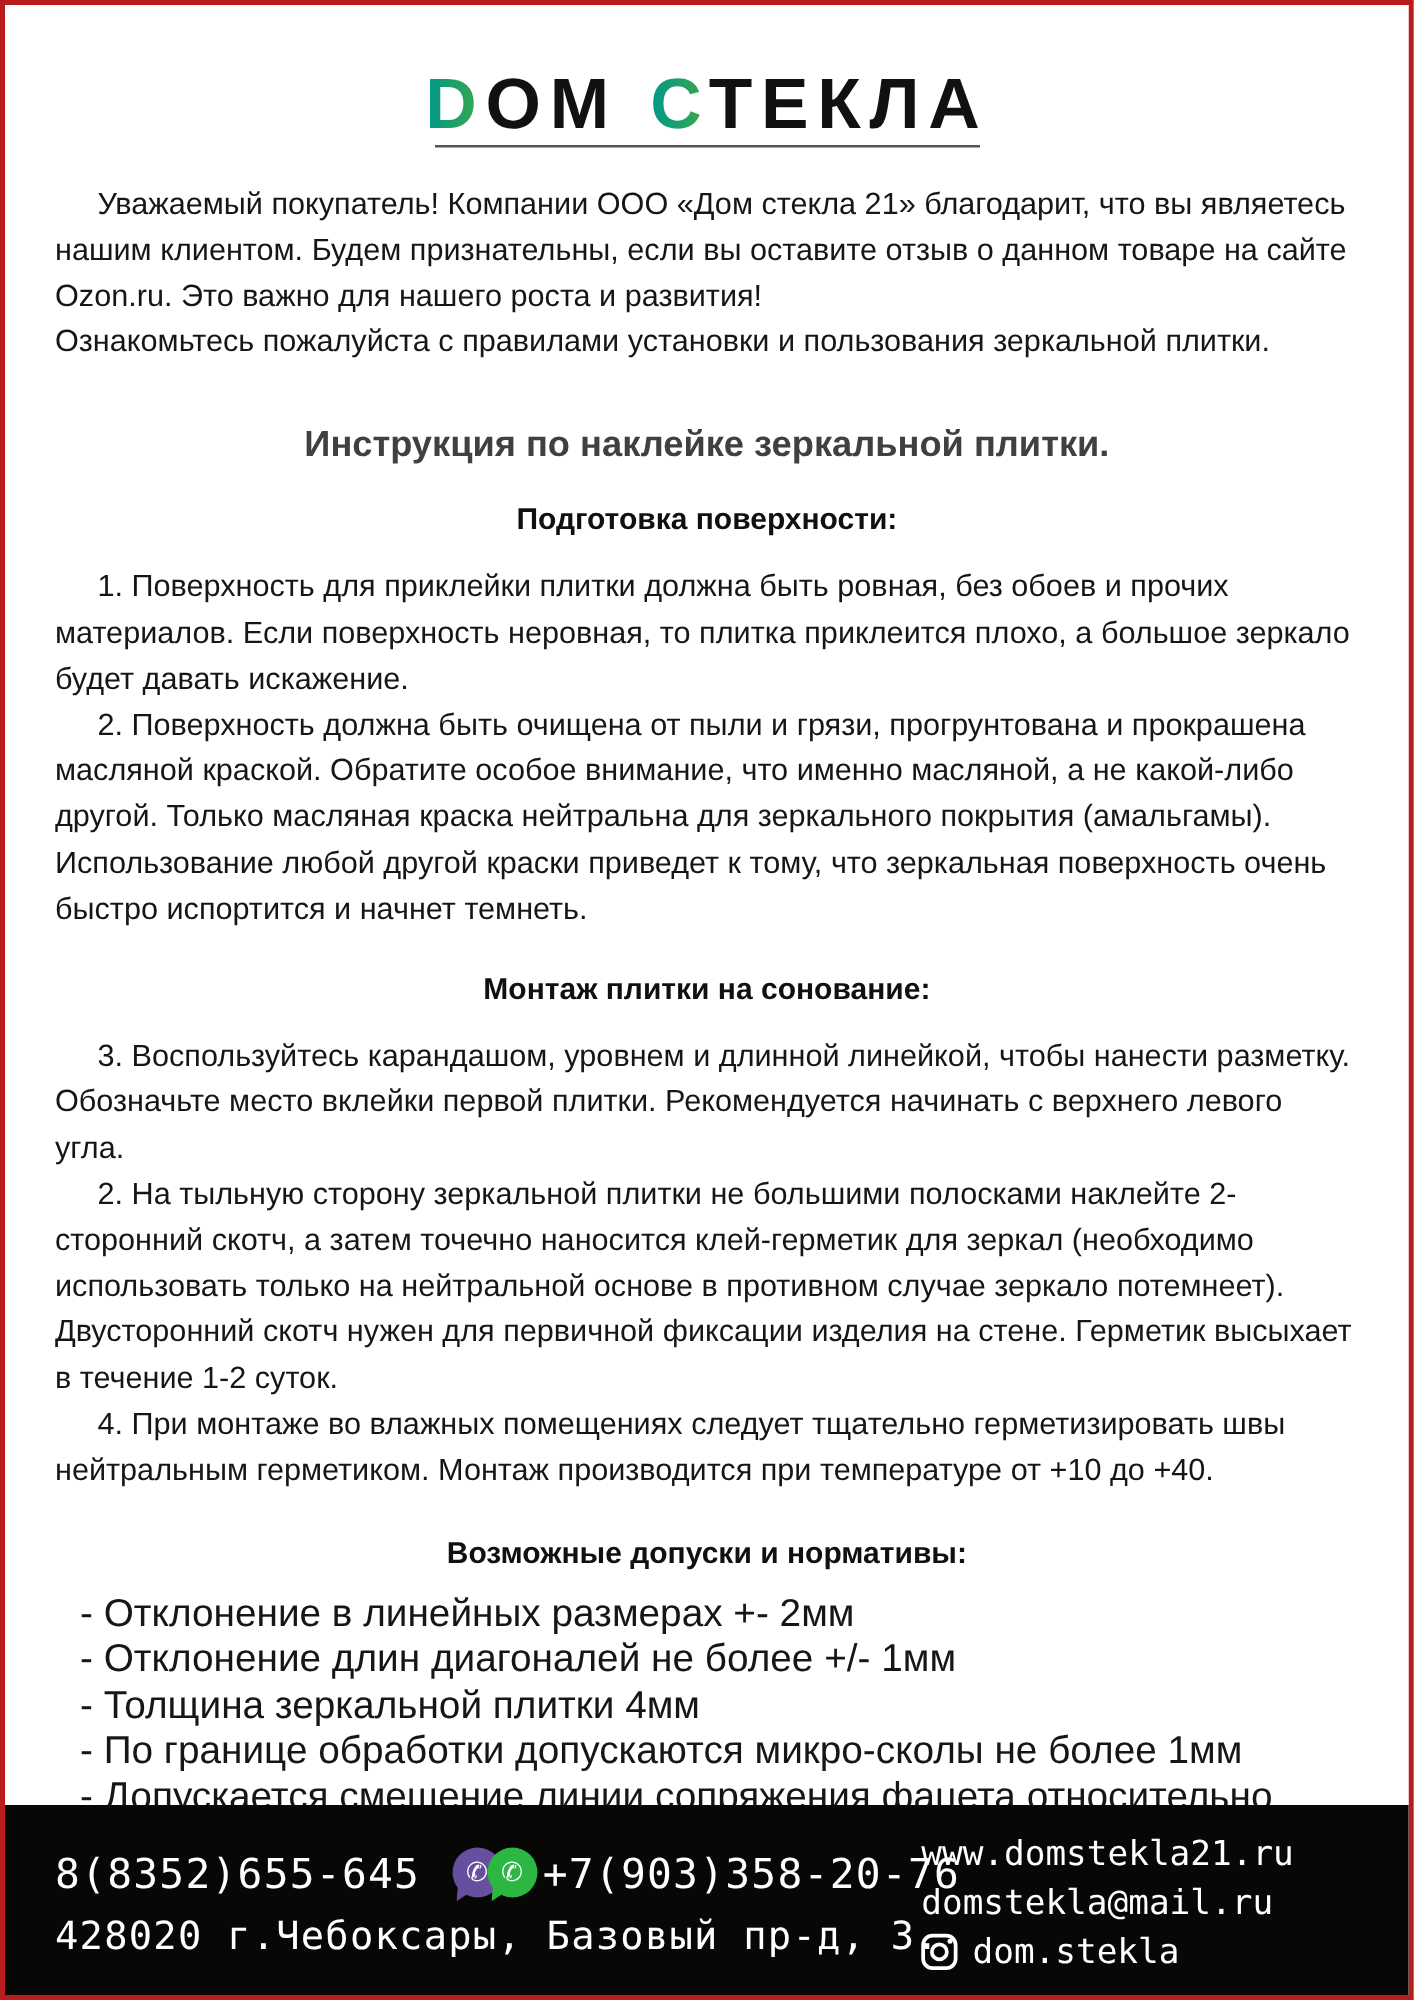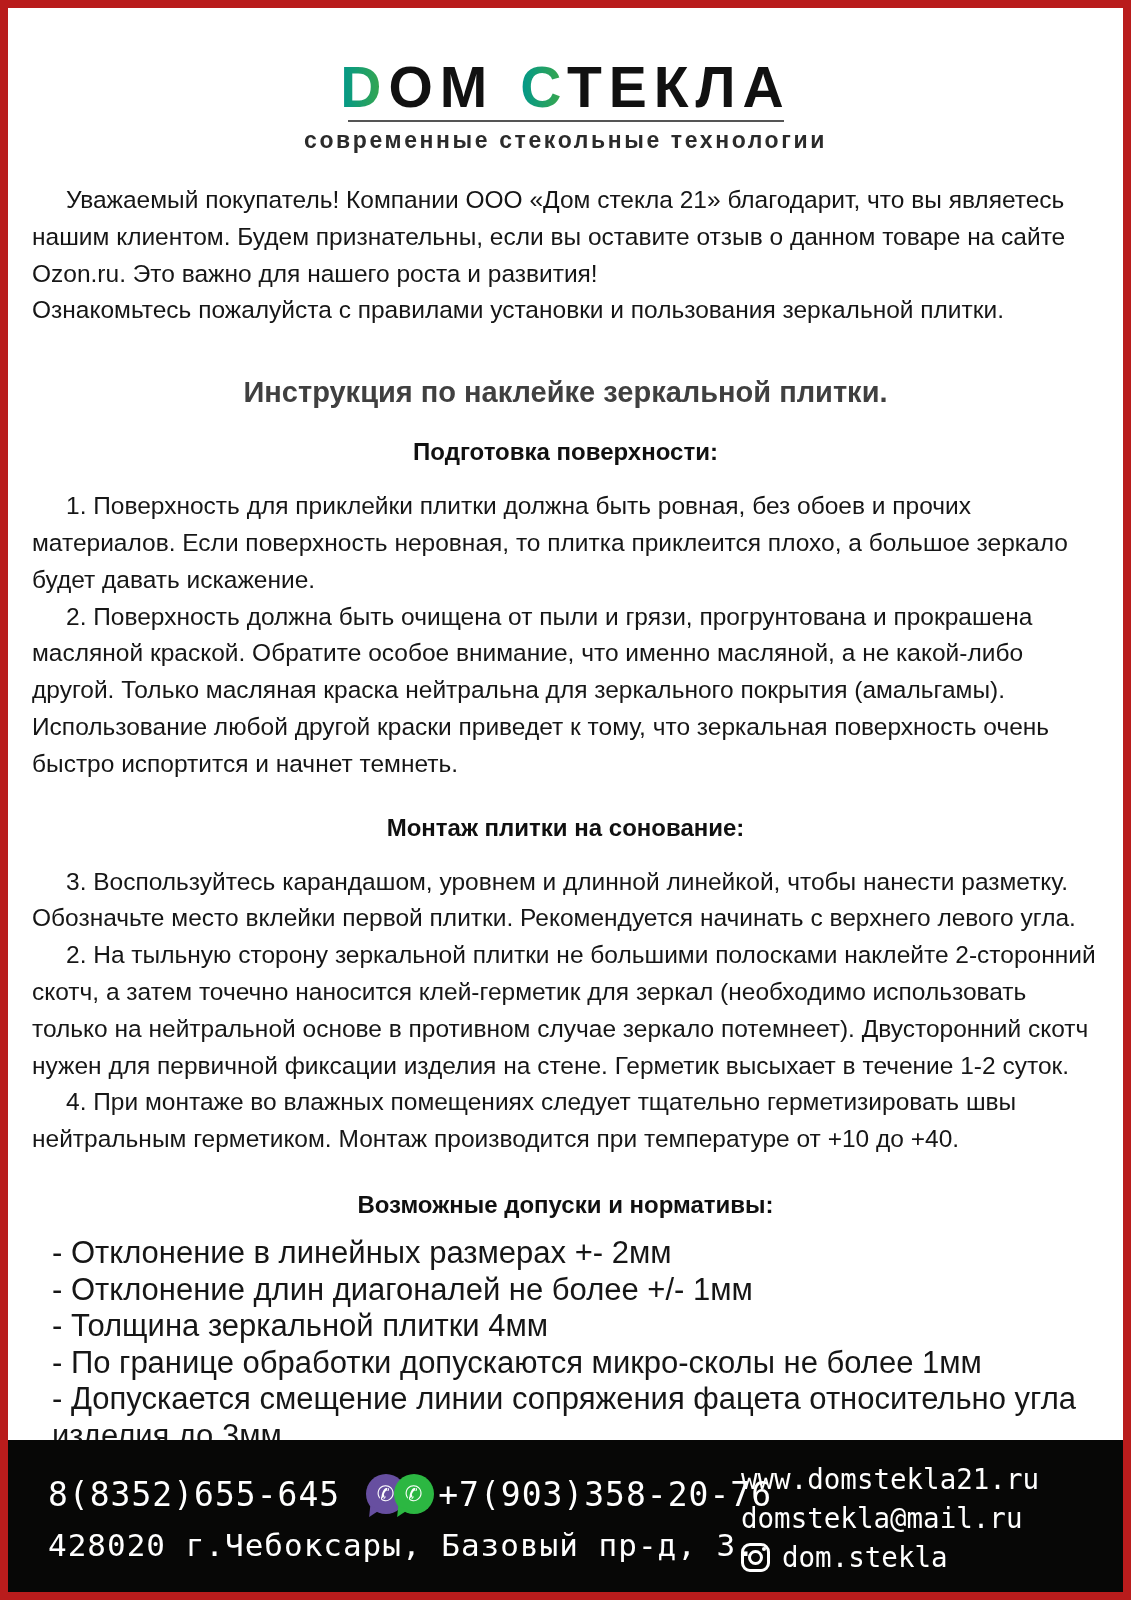--- a/index.html
+++ b/index.html
@@ -2,21 +2,21 @@
 <html><head>
 <meta charset="utf-8">
 <style>
   * { margin:0; padding:0; box-sizing:border-box; }
   html,body { background:#888; }
   .page {
     position:relative;
     width:1131px; height:1600px;
     margin:0 auto;
     background:#ffffff;
-    border:8px solid #b91c1c;
+    border:4px solid #b91c1c;
     overflow:hidden;
     font-family:"Liberation Sans", sans-serif;
     color:#1b1b1b;
   }
   
   .logo-block { text-align:center; padding-top:48px; }
   .logo-title {
     display:inline-block;
     font-size:57px; font-weight:700; letter-spacing:7px;
     color:#111; line-height:62px; white-space:nowrap;
@@ -25,21 +25,21 @@
   .logo-accent {
     background:linear-gradient(90deg,#00988c,#3fa845);
     -webkit-background-clip:text; background-clip:text;
     color:#2aa14f; -webkit-text-fill-color:transparent;
   }
   .logo-line { width:436px; height:2px; background:#555; margin:2px auto 5px; }
   .logo-tagline {
     font-size:23px; font-weight:700; letter-spacing:2.6px; color:#2b2b2b;
   }
   
-  .content { padding:0 24px; }
+  .content { padding:0 40px; }
   .body-text { font-size:24.5px; line-height:36.8px; color:#161616; }
   .indent { text-indent:34px; }
   .intro { margin-top:28px; }
   .main-title { margin-top:47px; text-align:center; font-size:29px; font-weight:700; color:#404040; }
   .section-heading { text-align:center; font-size:24px; font-weight:700; color:#101010; }
   .sh-1 { margin-top:29px; }
   .sh-2 { margin-top:31px; }
   .sh-3 { margin-top:33px; }
   .para { margin-top:22px; }
   .para.tight { margin-top:0; }
@@ -86,21 +86,20 @@
 </head>
 <body>
 
 <div class="page">
 
   <div class="logo-block">
     <div class="logo-title">
       <span class="logo-word"><span class="logo-accent">D</span><span>ОМ</span></span><span class="logo-word"><span class="logo-accent">С</span><span>ТЕКЛА</span></span>
     </div>
     <div class="logo-line"></div>
-    <div class="logo-tagline">современные стекольные технологии</div>
   </div>
 
   <div class="content">
 
     <div class="intro">
       <p class="body-text indent">Уважаемый покупатель! Компании ООО  «Дом стекла 21» благодарит, что вы являетесь нашим клиентом. Будем признательны, если вы оставите отзыв о данном товаре на сайте Ozon.ru. Это важно для нашего роста и развития!</p>
       <p class="body-text">Ознакомьтесь пожалуйста с правилами установки и пользования зеркальной плитки.</p>
     </div>
 
     <h1 class="main-title">Инструкция по наклейке зеркальной плитки.</h1>

